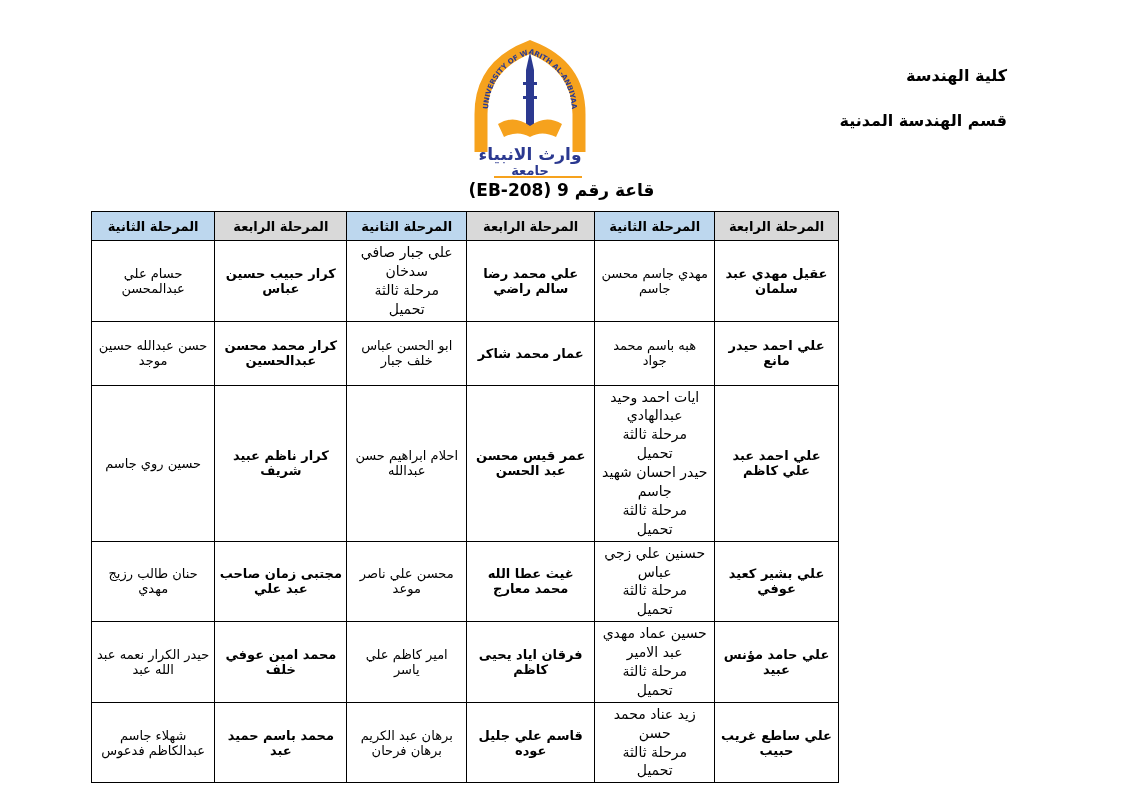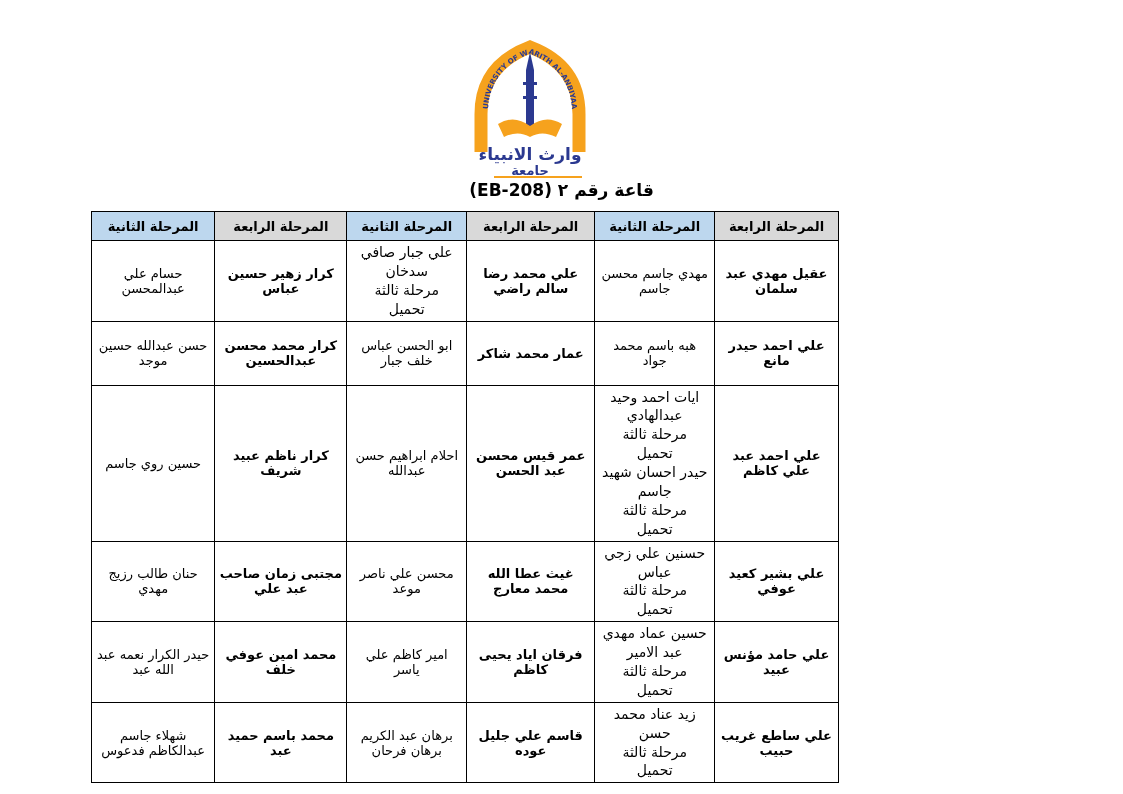--- a/index.html
+++ b/index.html
@@ -28,20 +28,24 @@
   table.roster th { font-size:13px; font-weight:bold; height:24px; }
   table.roster td { font-size:13px; font-weight:normal; color:#000; }
   table.roster td.bold { font-weight:bold; }
   table.roster td.multi { font-size:14px; line-height:1.35; }
 </style>
 </head>
 <body>
 
 <div class="page">
 
+  <div class="org-header">
+    <div>كلية الهندسة</div>
+    <div class="dept-line">قسم الهندسة المدنية</div>
+  </div>
 
   <div class="logo-wrap">
     <svg width="160" height="140" viewBox="0 0 160 140">
       <defs>
         <path id="arcTextPath" d="M38,112 L38,76 C38,44 55,25 80,16 C105,25 122,44 122,76 L122,112"></path>
       </defs>
 
       <path d="M31,114 L31,76 C31,40 51,20 80,9 C109,20 129,40 129,76 L129,114" fill="none" stroke-width="13" stroke-linecap="butt" stroke="#F6A21D"></path>
 
       <text font-size="7.2" font-weight="bold" font-family="DejaVu Sans, sans-serif" fill="#2B3990">
@@ -55,21 +59,21 @@
 
       <path d="M48,86 Q64,76 80,88 Q96,76 112,86 L106,99 Q92,92 80,99 Q68,92 54,99 Z" fill="#F6A21D"></path>
 
       <text x="80" y="122" text-anchor="middle" font-size="17" font-weight="bold" font-family="DejaVu Sans, sans-serif" direction="rtl" fill="#2B3990">وارث الانبياء</text>
       <text x="80" y="137" text-anchor="middle" font-size="13" font-weight="bold" font-family="DejaVu Sans, sans-serif" direction="rtl" fill="#2B3990">جامعة</text>
 
       <rect x="44" y="138" width="88" height="2.5" fill="#F6A21D"></rect>
     </svg>
   </div>
 
-  <div class="hall-title">قاعة رقم ٢ (EB-208)</div>
+  <div class="hall-title">قاعة رقم 9 (EB-208)</div>
 
   <table class="roster">
     <colgroup id="roster-cols">
         <col style="width: 16.5%;">
         <col style="width: 17.7%;">
         <col style="width: 16%;">
         <col style="width: 17.2%;">
         <col style="width: 16%;">
         <col style="width: 16.6%;">
       </colgroup>
@@ -82,21 +86,21 @@
           <th dir="rtl" style="background: rgb(189, 215, 238);">المرحلة الثانية</th>
           <th dir="rtl" style="background: rgb(217, 217, 217);">المرحلة الرابعة</th>
         </tr>
     </thead>
     <tbody id="roster-body">
         <tr style="height: 72px;">
           <td dir="rtl">
             <div>حسام علي عبدالمحسن</div>
           </td>
           <td dir="rtl" class="bold">
-            <div>كرار زهير حسين عباس</div>
+            <div>كرار حبيب حسين عباس</div>
           </td>
           <td dir="rtl" class="multi">
             <div>علي جبار صافي سدخان</div>
             <div>مرحلة ثالثة</div>
             <div>تحميل</div>
           </td>
           <td dir="rtl" class="bold">
             <div>علي محمد رضا سالم راضي</div>
           </td>
           <td dir="rtl">

